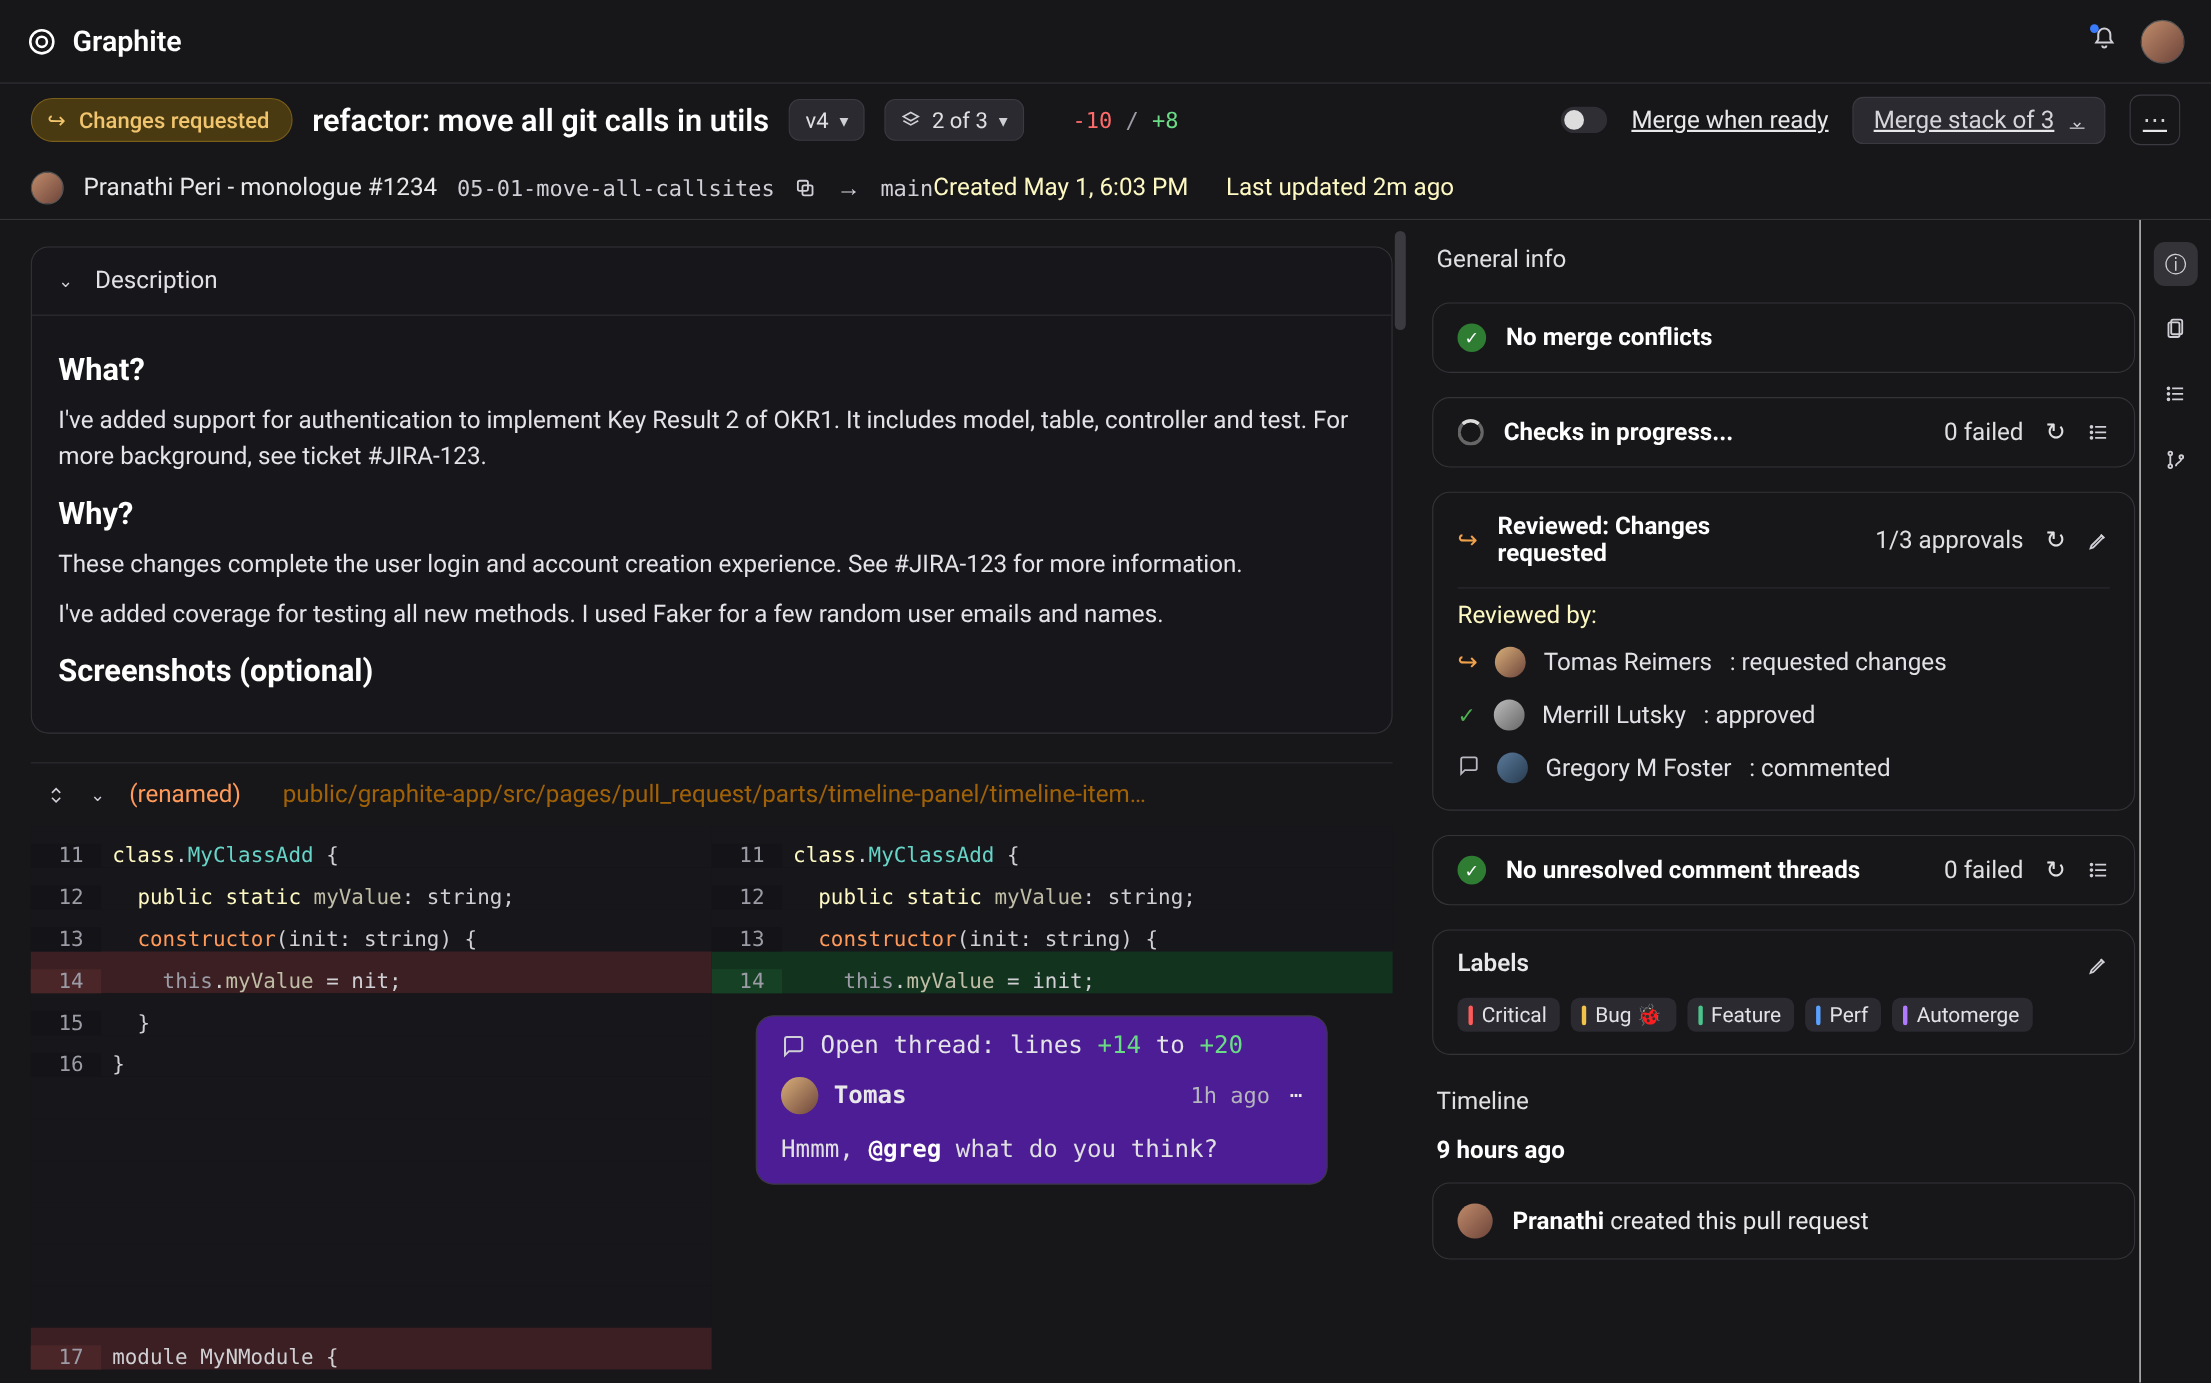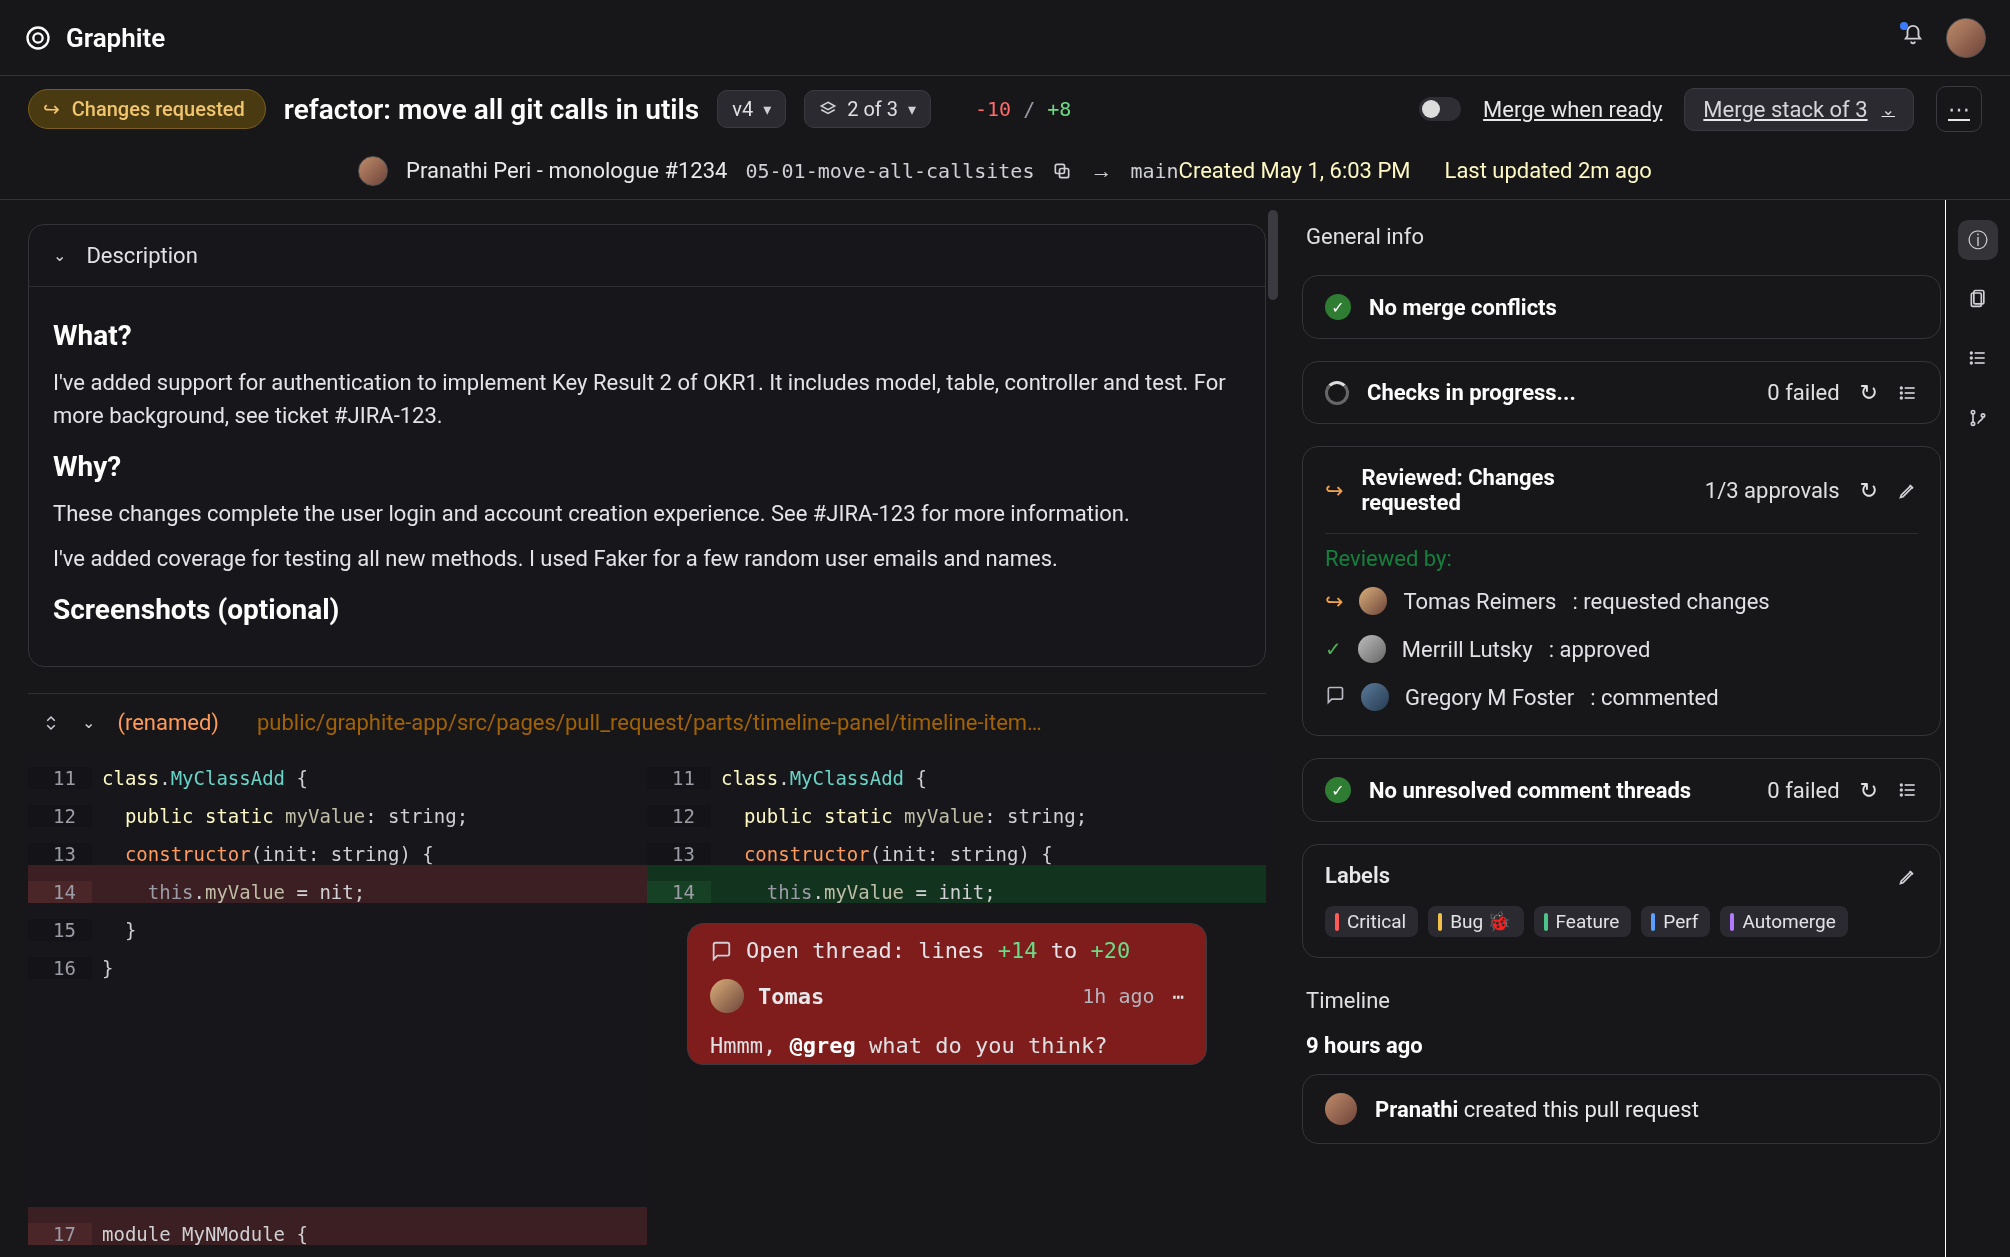--- a/index.html
+++ b/index.html
@@ -72,21 +72,21 @@
     padding:8px 18px;font-size:22px;color:#d6d6da;display:flex;align-items:center;gap:14px;
   }
   .iconbtn{
     width:46px;height:46px;border:1px solid #3a3a40;border-radius:10px;
     display:flex;align-items:center;justify-content:center;color:#cfcfd6;font-size:22px;
   }
 
   
   .pr-header2{
     height:58px;
-    display:flex;align-items:center;justify-content:center;
+    display:flex;align-items:center;justify-content:flex-start;
     padding:0 28px;
     border-bottom:1px solid #333338;
   }
   .pr-header2-left{display:flex;align-items:center;gap:18px;font-size:22px;}
   .avatar-sm{
     width:30px;height:30px;border-radius:50%;
     background:linear-gradient(135deg,#c08b6a,#6d443a);border:1px solid #555;
   }
   .mono{font-family:ui-monospace,Menlo,monospace;color:#cfcfd6;font-size:20px;}
   .pr-header2-right{display:flex;gap:34px;font-size:22px;color:#fef9c3;}
@@ -144,22 +144,22 @@
   .bg-del{background:#3b1f22;}
   .bg-del .ln{background:#4a2628;}
   .bg-add{background:#12331e;}
   .bg-add .ln{background:#164125;}
   .tk-kw{color:#fef9c3;} .tk-cls{color:#67d4c8;} .tk-id{color:#c0bda7;}
   .tk-fn{color:#ff9a5a;} .tk-plain{color:#d0d0d4;}
   .tk-this{color:#9c9ca6;}
 
   
   .thread-card{
-    margin:20px 0 0 40px;border:1px solid #3a3a40;border-radius:16px;background:#7f1d1d;
-    padding:14px 22px 6px 22px; width: 520px;
+    margin:20px 0 0 40px;border:1px solid #3a3a40;border-radius:16px;background:#4c1d95;
+    padding:14px 22px 18px 22px; width: 520px;
   }
   .thread-title{display:flex;align-items:center;gap:14px;font-size:22px;color:#e4e4e8;}
   .thread-meta{display:flex;align-items:center;justify-content:space-between;margin-top:16px;gap:16px;}
   .thread-author{display:flex;align-items:center;gap:14px;font-size:22px;font-weight:600;}
   .thread-time{color:#b5b5bd;font-size:20px;}
   .thread-body{font-size:22px;color:#e0e0e2;margin-top:20px;}
   .mention{font-weight:700;color:#fff;}
 
   
   .side-title{font-size:22px;color:#e0e0e2;padding:0 0 26px 4px;}
@@ -169,21 +169,21 @@
   .panel-row{
     display:flex;align-items:center;justify-content:space-between;
     padding:18px 22px;gap:14px;font-size:22px;
   }
   .panel-row .left{display:flex;align-items:center;gap:18px;}
   .panel-row .right{display:flex;align-items:center;gap:20px;color:#e0e0e2;}
   .check-ic{width:26px;height:26px;border-radius:50%;background:#2e7d32;display:flex;align-items:center;justify-content:center;color:#fff;font-size:16px;}
   .spin-ic{width:24px;height:24px;border:3px solid #666;border-top-color:#ddd;border-radius:50%;}
   .reply-ic{color:#f0a24a;font-size:22px;transform:scaleX(-1);}
   .comment-ic{color:#b8b8c0;font-size:20px;}
-  .subhead{font-size:22px;color:#15803d;padding:12px 22px 6px 22px;}
+  .subhead{font-size:22px;color:#fef9c3;padding:12px 22px 6px 22px;}
   .reviewer{display:flex;align-items:center;gap:16px;padding:10px 22px;font-size:22px;color:#e2e2e6;}
   .rev-av{width:28px;height:28px;border-radius:50%;background:#777;}
   .rev-tomas{background:linear-gradient(135deg,#d9b07a,#6d443a);}
   .rev-merrill{background:linear-gradient(135deg,#bdbdbd,#666);}
   .rev-greg{background:linear-gradient(135deg,#5a7a9a,#273b50);}
   .ok{color:#4caf50;font-size:20px;}
   .labels-head{display:flex;align-items:center;justify-content:space-between;padding:18px 22px;font-size:22px;font-weight:600;}
   .chips{display:flex;gap:10px;padding:0 22px 20px 22px;flex-wrap:wrap;}
   .lbl{
     background:#2a2a30;border-radius:8px;padding:4px 12px 4px 10px;font-size:19px;color:#e2e2e6;

